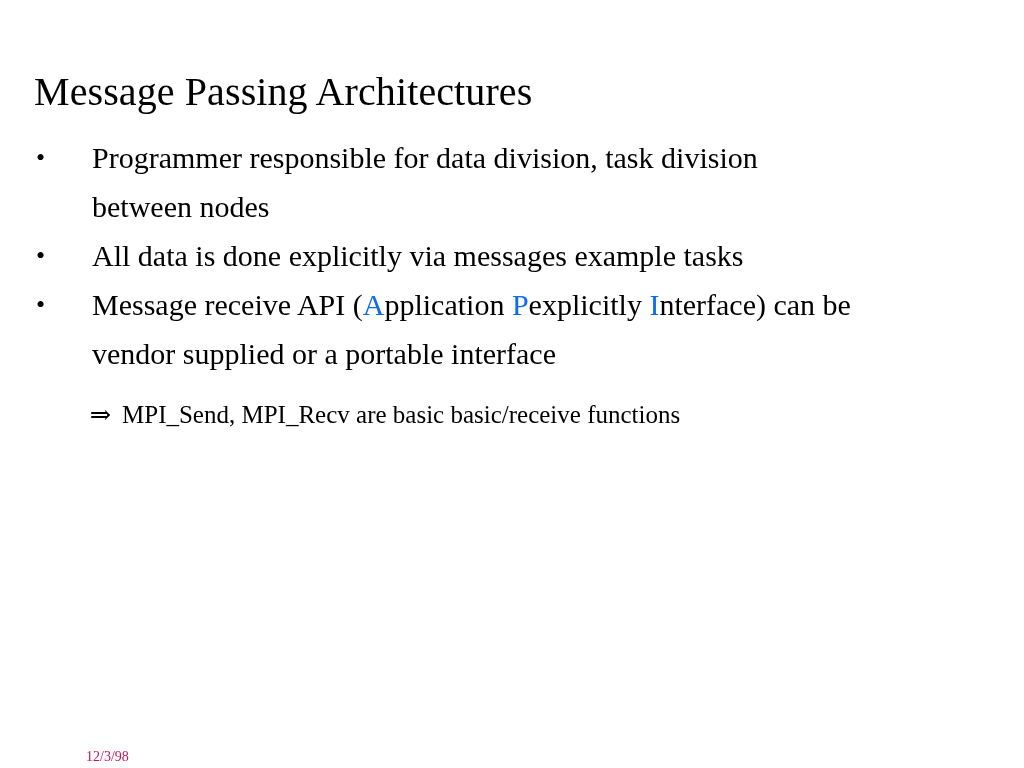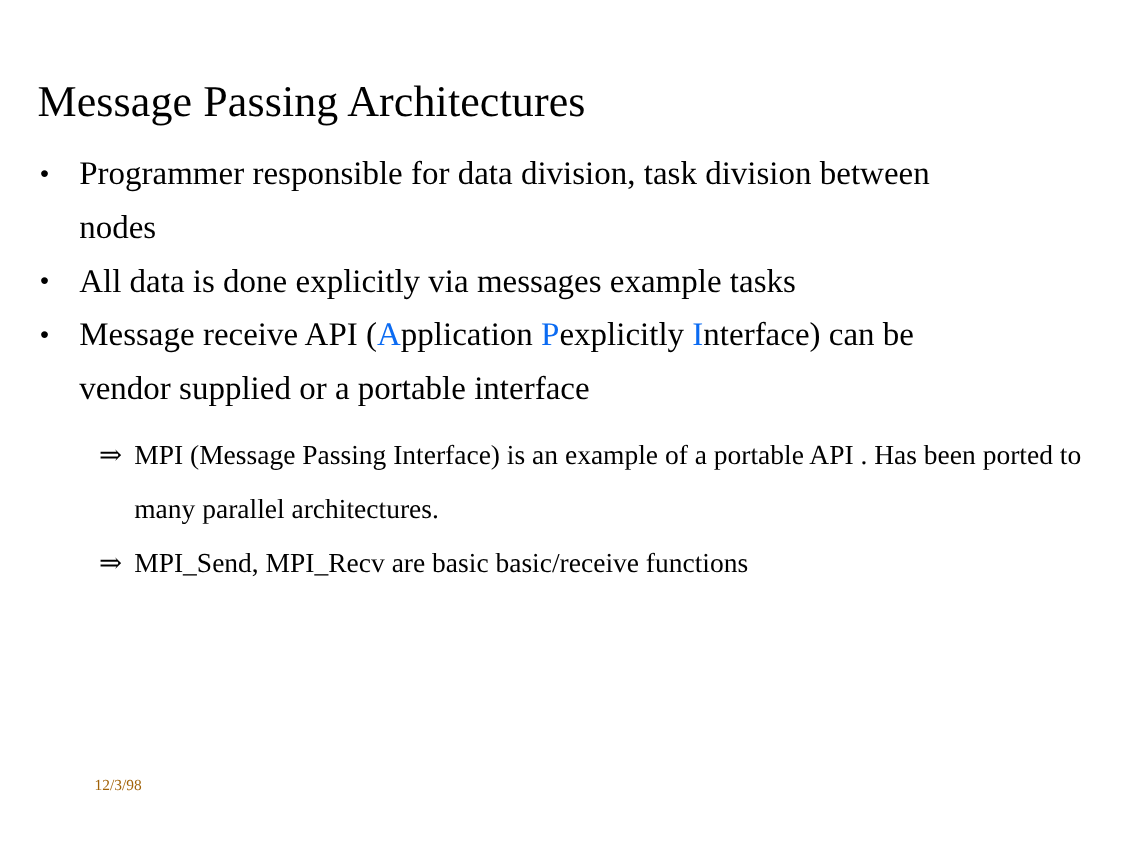--- a/index.html
+++ b/index.html
@@ -53,20 +53,21 @@
   }
   .bullet-marker {
     position: absolute;
     left: 2px;
     top: 0;
     font-size: 26px;
     line-height: 49px;
   }
   .bullet-text {
     display: block;
+    margin-left: 20px;
   }
 
   
   .bullet-item.b1 { width: 790px; }
   .bullet-item.b2 { width: 930px; }
   .bullet-item.b3 { width: 800px; }
 
   
   .sub-list {
     margin-top: 12px;
@@ -88,24 +89,24 @@
   }
 
   .accent {
     color: #0b6bf2;
   }
 
   
   .footer-date {
     position: absolute;
     left: 86px;
-    top: 706px;
+    top: 748px;
     font-size: 14px;
     line-height: 18px;
-    color: #a16207;
+    color: #be185d;
     text-align: right;
   }
 </style>
 </head>
 <body>
 
 <div class="slide">
 
   <h1 class="slide-title">Message Passing Architectures</h1>
 
@@ -123,21 +124,20 @@
 
     <div class="bullet-item b3">
       <span class="bullet-marker">•</span>
       <span class="bullet-text"><span>Message receive API (</span><span class="accent">A</span><span>pplication </span><span class="accent">P</span><span>explicitly </span><span class="accent">I</span><span>nterface) can be vendor supplied or a portable interface</span></span>
     </div>
 
     <div class="sub-list">
 
       <div class="sub-item">
         <span class="sub-marker">⇒</span>
-        <span>MPI (Message Passing Interface) is an example of a portable API .  Has been ported to many parallel architectures.</span>
       </div>
 
       <div class="sub-item">
         <span class="sub-marker">⇒</span>
         <span>MPI_Send, MPI_Recv are basic basic/receive functions</span>
       </div>
 
     </div>
 
   </div>

